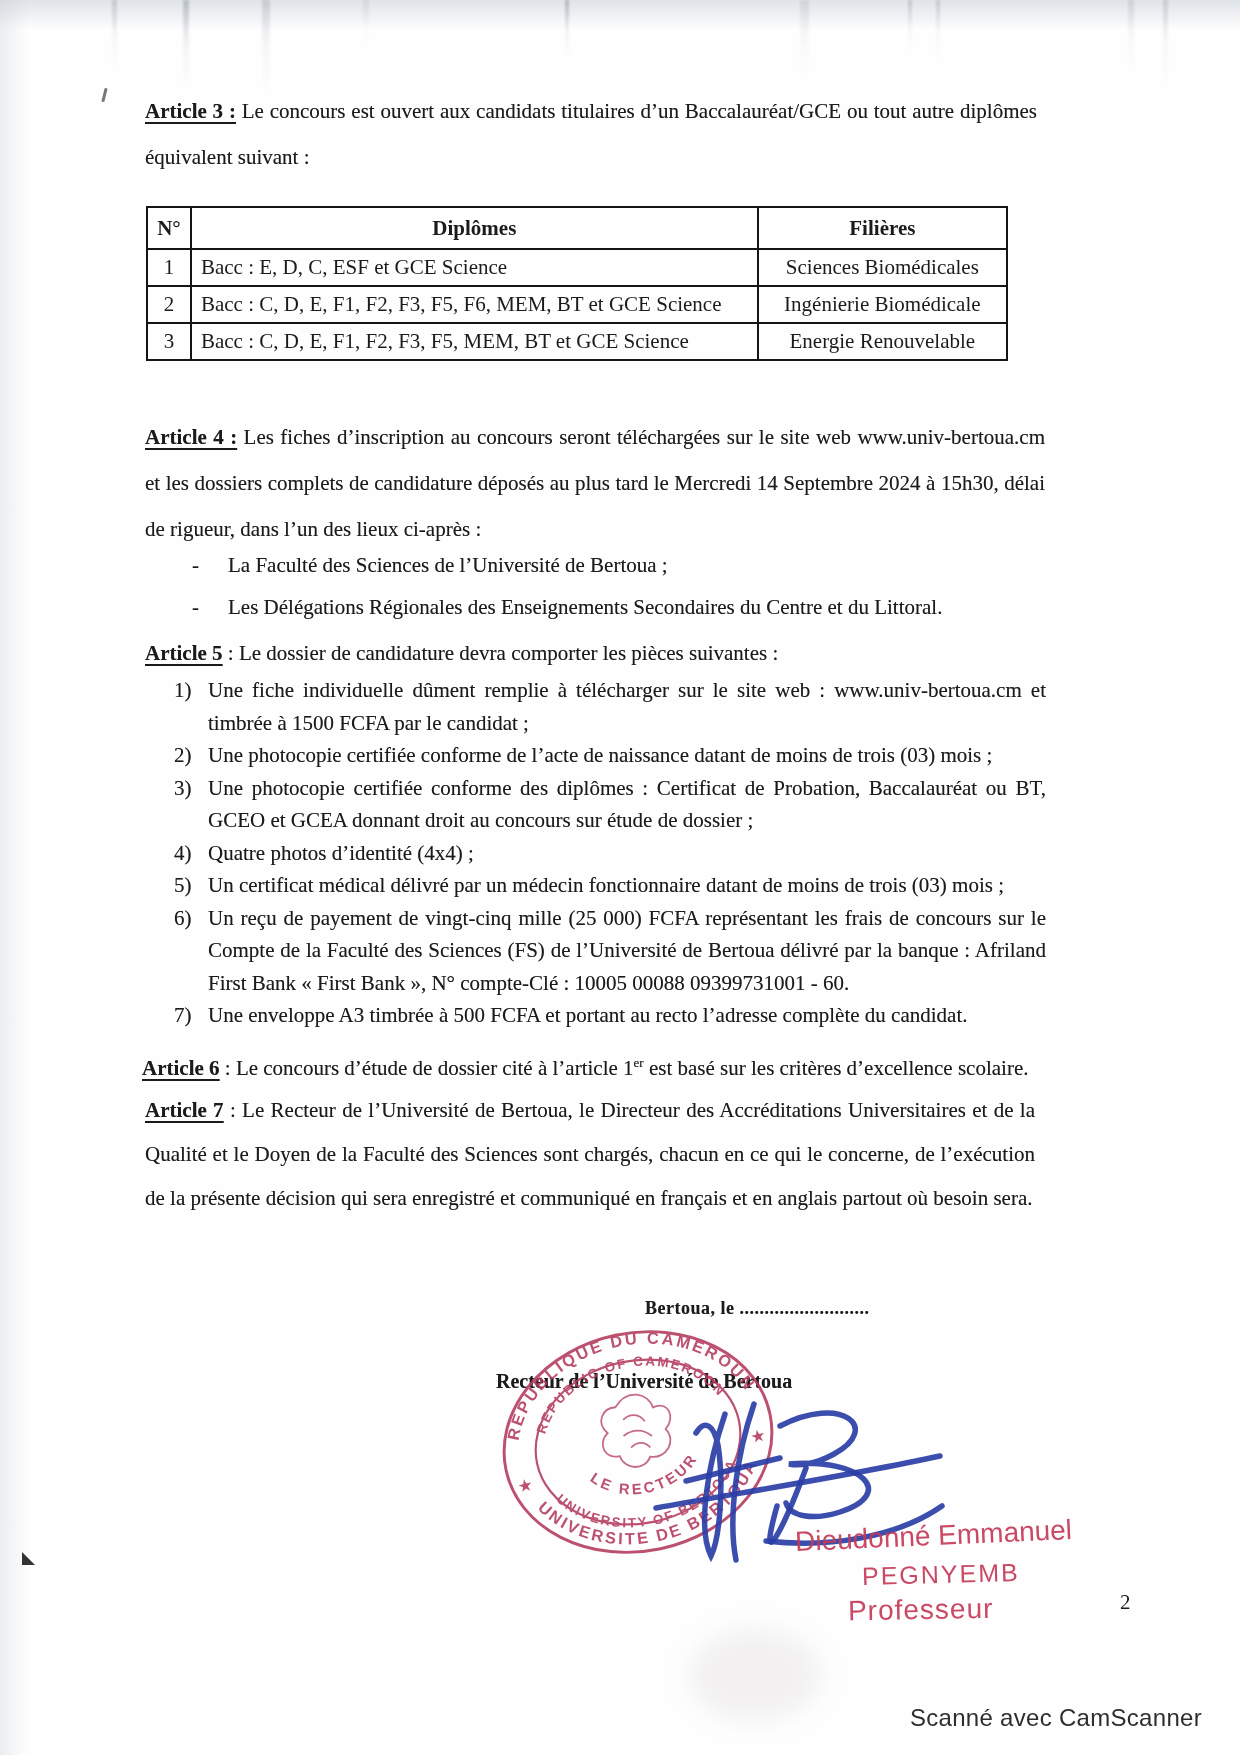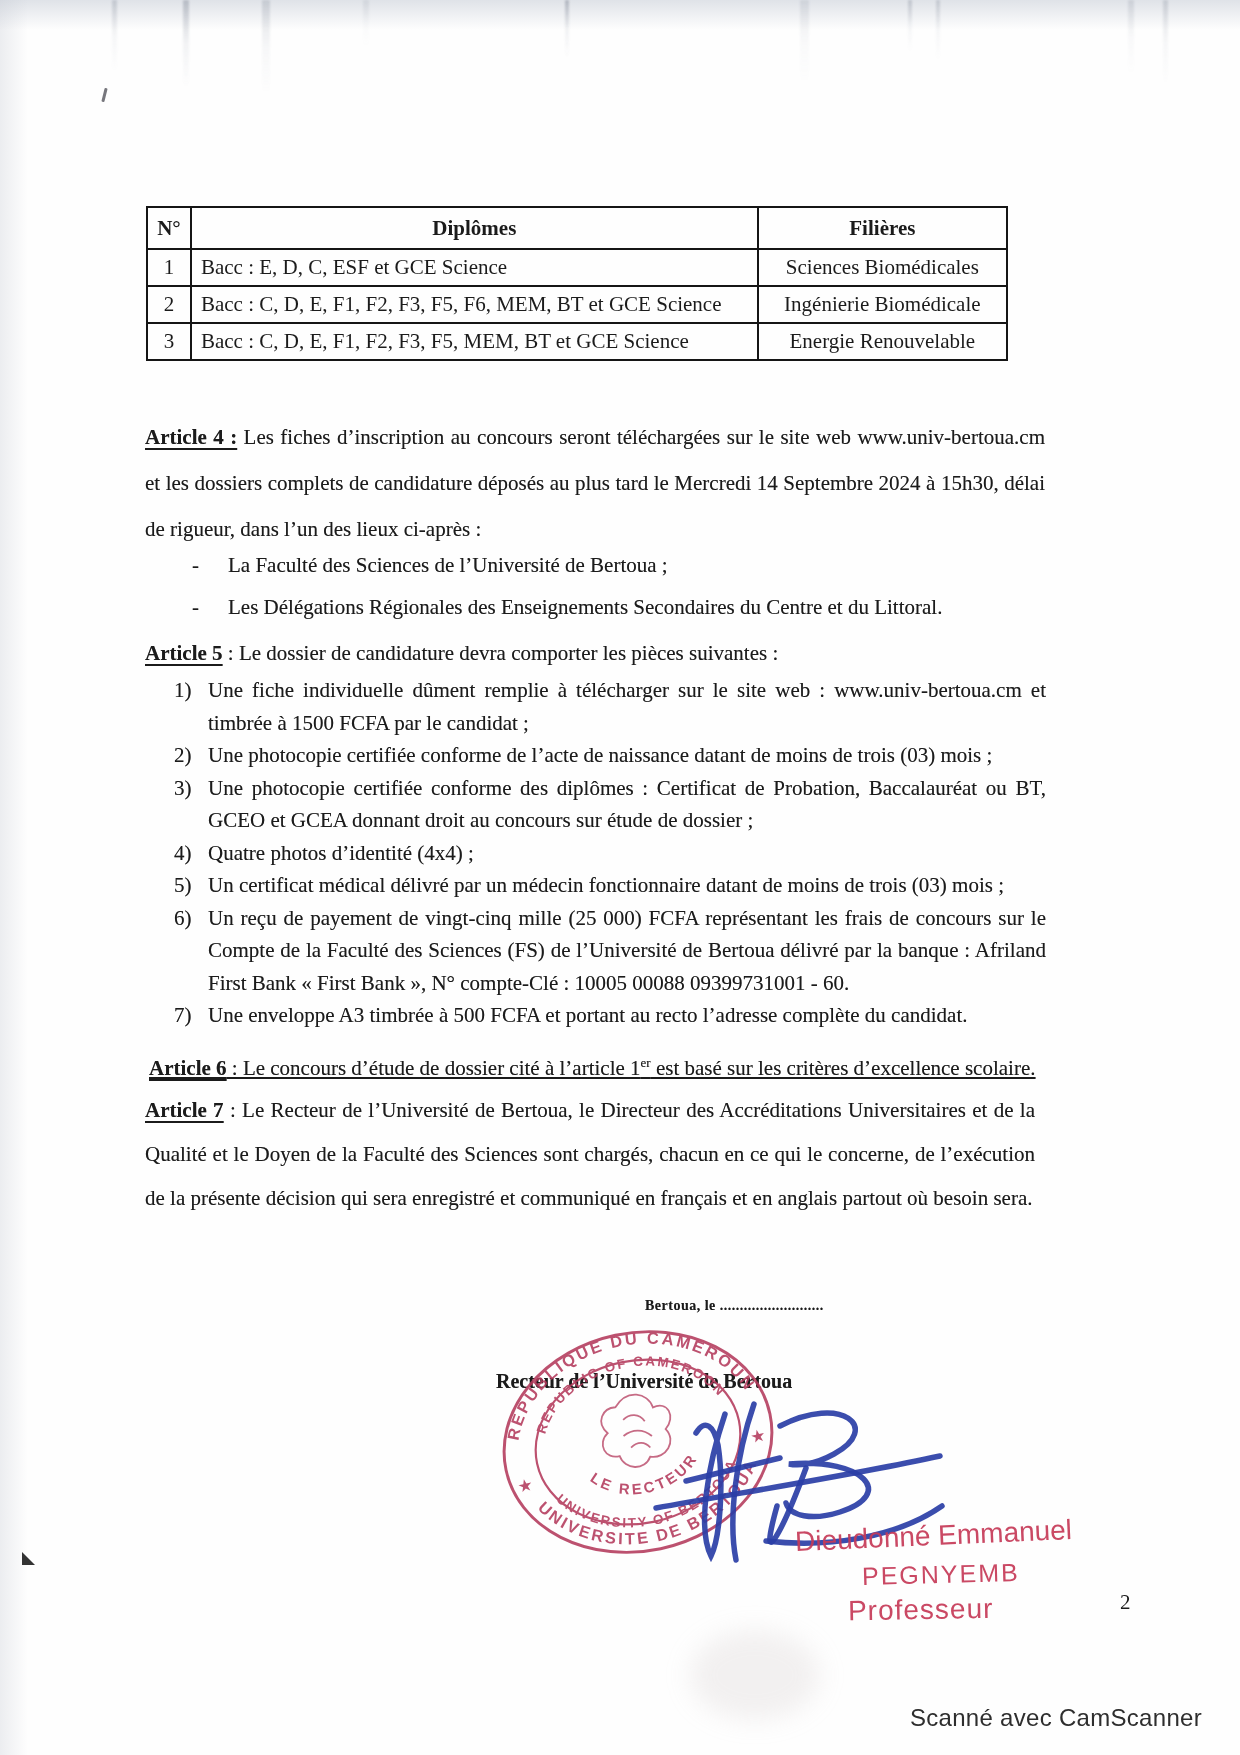--- a/index.html
+++ b/index.html
@@ -43,21 +43,21 @@
   
   .loc-list { position:absolute; left:192px; top:548px; width:850px; font-size:21px; }
   .loc-item { display:flex; line-height:34px; margin-bottom:8px; text-shadow:0 0 0.5px rgba(25,25,25,0.45); }
   .dash { width:36px; }
   .pieces { position:absolute; left:174px; top:674px; width:872px; font-size:21px; }
   .piece { display:flex; line-height:32.5px; text-shadow:0 0 0.5px rgba(25,25,25,0.45); }
   .pnum { min-width:34px; }
   .ptext { flex:1; text-align:justify; }
 
   
-  .date-line { position:absolute; left:645px; top:1298px; font-size:14px; font-weight:bold; letter-spacing:0.5px; }
+  .date-line { position:absolute; left:645px; top:1298px; font-size:18px; font-weight:bold; letter-spacing:0.5px; }
   .recteur-title { position:absolute; left:496px; top:1370px; font-size:20px; font-weight:bold; }
 
   .stamp { position:absolute; left:488px; top:1318px; width:300px; height:248px; opacity:0.88; }
   .st-ring { fill:none; stroke:var(--stamp); stroke-width:3; }
   .st-ring.thin { stroke-width:2.2; }
   .st-text { fill:var(--stamp); font-family:"Liberation Sans", sans-serif; font-weight:bold; }
   .st-big { font-size:16.5px; letter-spacing:2.5px; }
   .st-mid { font-size:13.5px; letter-spacing:2px; }
   .st-rect { font-size:15px; letter-spacing:3px; }
   .st-star { fill:var(--stamp); font-size:17px; }
@@ -89,20 +89,21 @@
   <div class="streak" style="left:565px;width:4px;height:58px;opacity:.8"></div>
   <div class="streak" style="left:800px;width:9px;height:85px;opacity:.3"></div>
   <div class="streak" style="left:908px;width:4px;height:52px;opacity:.55"></div>
   <div class="streak" style="left:936px;width:4px;height:60px;opacity:.5"></div>
   <div class="streak" style="left:1128px;width:6px;height:75px;opacity:.35"></div>
   <div class="streak" style="left:1163px;width:5px;height:85px;opacity:.45"></div>
   <div class="tick" style="left:103px;top:88px;width:3px;height:14px;transform:rotate(14deg)"></div>
   <div class="corner-wedge"></div>
   <div class="smudge"></div>
 
+  <p class="doc-text para" style="left:145px;top:88px;width:892px;"><span class="art-label">Article 3 :</span><span> Le concours est ouvert aux candidats titulaires d’un Baccalauréat/GCE ou tout autre diplômes équivalent suivant :</span></p>
 
   <table class="diplomas">
     <thead>
       <tr>
         <th class="col-num">N°</th>
         <th class="col-diplomes">Diplômes</th>
         <th class="col-filiere">Filières</th>
       </tr>
     </thead>
     <tbody>
@@ -163,21 +164,21 @@
       <div class="piece">
         <span class="pnum">6)</span>
         <span class="ptext"><span>Un reçu de payement de vingt-cinq mille </span><span class="b">(25 000) FCFA</span><span> représentant les frais de concours sur le Compte de la </span><span class="b">Faculté des Sciences (FS)  de l’Université de Bertoua</span><span> délivré par la banque : </span><span class="b">Afriland First Bank « First Bank »</span><span>, N° compte-Clé : </span><span class="b">10005 00088 09399731001 - 60.</span></span>
       </div>
       <div class="piece">
         <span class="pnum">7)</span>
         <span class="ptext"><span>Une enveloppe A3 timbrée à 500 FCFA et portant au recto l’adresse complète du candidat.</span></span>
       </div>
     </div>
 
-  <p class="doc-text" style="left:149px;top:1046px;width:900px;line-height:34px;text-decoration:underline;"><span class="art-label">Article 6</span><span><span> : Le concours d’étude de dossier cité à l’article 1</span><sup>er</sup><span> est basé sur les critères d’excellence scolaire.</span></span></p>
+  <p class="doc-text" style="left:142px;top:1046px;width:900px;line-height:34px;"><span class="art-label">Article 6</span><span><span> : Le concours d’étude de dossier cité à l’article 1</span><sup>er</sup><span> est basé sur les critères d’excellence scolaire.</span></span></p>
 
   <p class="doc-text para" style="left:145px;top:1088px;width:890px;line-height:44px;"><span class="art-label">Article 7</span><span> : Le Recteur de l’Université de Bertoua, le Directeur des Accréditations Universitaires et de la Qualité et le Doyen de la Faculté des Sciences sont chargés, chacun en ce qui le concerne, de l’exécution de la présente décision qui sera enregistré et communiqué en français et en anglais partout où besoin sera.</span></p>
 
   <div class="date-line doc-text">Bertoua, le ..........................</div>
   <div class="recteur-title doc-text">Recteur de l’Université de Bertoua</div>
 
   <svg class="stamp" viewBox="0 0 300 250">
     <g transform="rotate(-12 150 125)">
       <defs>
         <path id="arcTopOuter" d="M 28,125 A 122,98 0 0 1 272,125" fill="none"></path>

